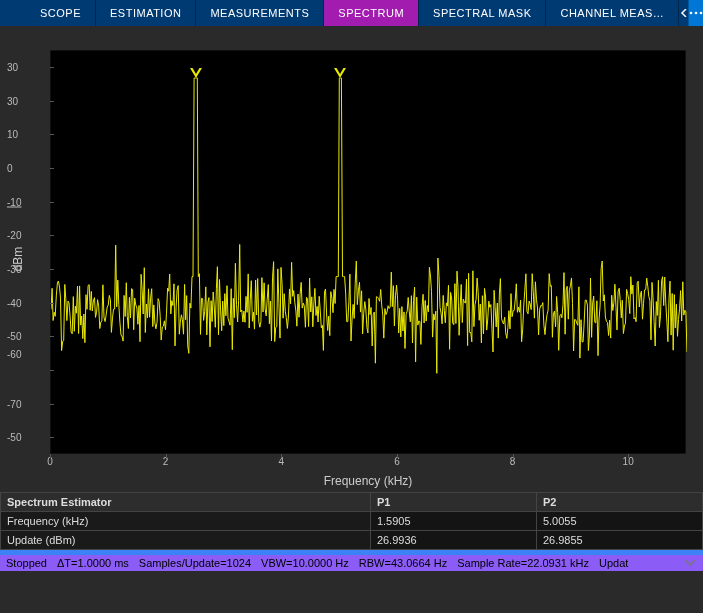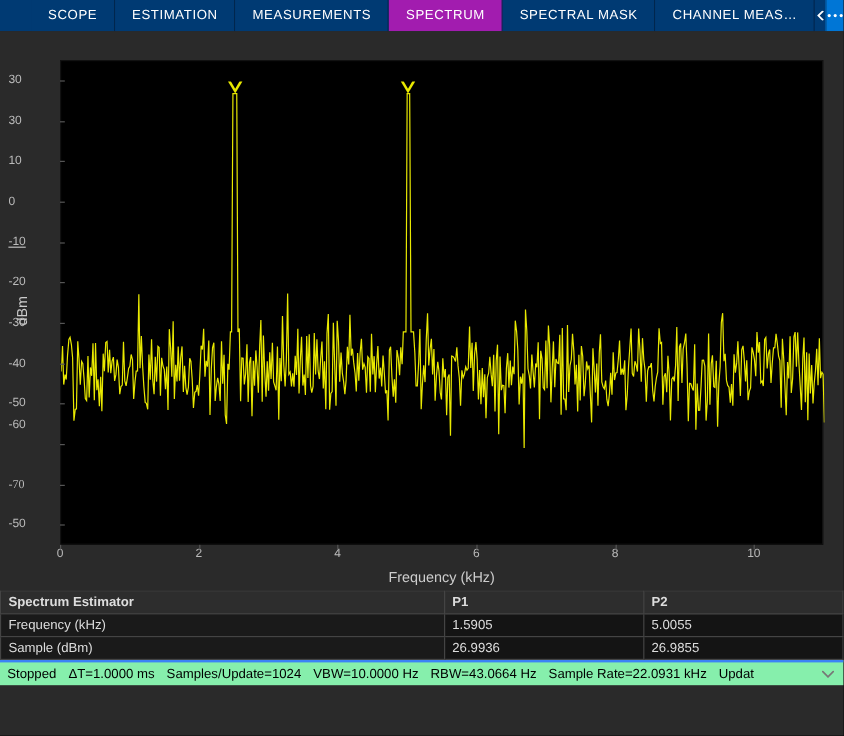--- a/index.html
+++ b/index.html
@@ -138,24 +138,24 @@
     background: #2d2d2d;
     font-weight: bold;
   }
   table.peaks td.rowhdr { background:#1a1a1a; }
 
   
   .status {
     display: flex;
     align-items: center;
     height: 21px;
-    background: #86efac;
+    background: #8b5cf6;
     color: #000;
     font-size: 11px;
-    border-top: 2px solid #3b82f6;
+    border-top: 5px solid #3b82f6;
     padding: 0 6px;
     gap: 10px;
     white-space: nowrap;
     overflow: hidden;
   }
   .status-drop {
     margin-left:auto;
     width:14px;height:14px;
     display:flex;align-items:center;justify-content:center;
     color:#666;
@@ -191,21 +191,21 @@
   <div class="xlabel">Frequency (kHz)</div>
   <div class="plot">
     <svg class="spectrum-line" id="spectrum-svg" width="636" height="404" viewBox="0 0 636 404" preserveAspectRatio="none">
         <path d="M0.0 258.5 L1.1 237.3 L2.1 269.5 L3.2 261.2 L4.2 265.3 L5.3 244.9 L6.4 231.9 L7.4 230.0 L8.5 236.1 L9.5 247.1 L10.6 299.6 L11.7 290.2 L12.7 289.7 L13.8 233.4 L14.8 247.5 L15.9 269.6 L17.0 250.1 L18.0 252.0 L19.1 265.2 L20.1 281.1 L21.2 282.8 L22.3 245.6 L23.3 280.3 L24.4 255.2 L25.4 262.2 L26.5 235.1 L27.6 282.5 L28.6 234.9 L29.7 274.1 L30.7 265.0 L31.8 287.6 L32.9 263.0 L33.9 291.7 L35.0 243.7 L36.0 258.3 L37.1 234.5 L38.2 233.6 L39.2 259.3 L40.3 240.4 L41.3 260.0 L42.4 249.9 L43.5 246.6 L44.5 266.4 L45.6 261.2 L46.6 248.7 L47.7 255.2 L48.8 277.5 L49.8 271.1 L50.9 269.9 L51.9 233.8 L53.0 266.4 L54.1 270.6 L55.1 264.1 L56.2 256.0 L57.2 254.2 L58.3 244.4 L59.4 248.7 L60.4 281.4 L61.5 267.1 L62.5 258.2 L63.6 258.1 L64.7 194.2 L65.7 255.8 L66.8 229.1 L67.8 253.4 L68.9 271.3 L70.0 284.3 L71.0 285.1 L72.1 290.1 L73.1 244.4 L74.2 265.5 L75.3 231.7 L76.3 265.6 L77.4 277.5 L78.4 246.4 L79.5 267.0 L80.6 237.6 L81.6 238.5 L82.7 278.7 L83.7 247.1 L84.8 254.0 L85.9 257.0 L86.9 273.3 L88.0 254.5 L89.0 290.7 L90.1 223.3 L91.2 239.5 L92.2 263.0 L93.3 216.7 L94.3 281.5 L95.4 253.0 L96.5 266.8 L97.5 237.8 L98.6 266.2 L99.6 247.2 L100.7 237.7 L101.8 275.6 L102.8 253.9 L103.9 272.0 L104.9 277.8 L106.0 271.6 L107.1 247.6 L108.1 250.2 L109.2 265.4 L110.2 289.0 L111.3 276.0 L112.4 275.1 L113.4 269.8 L114.5 278.8 L115.5 262.2 L116.6 237.1 L117.7 240.2 L118.7 223.0 L119.8 262.9 L120.8 249.7 L121.9 254.5 L123.0 232.8 L124.0 294.9 L125.1 256.2 L126.1 238.9 L127.2 234.6 L128.3 283.2 L129.3 271.3 L130.4 263.8 L131.4 268.7 L132.5 283.2 L133.6 233.4 L134.6 268.7 L135.7 244.6 L136.7 294.8 L137.8 302.3 L138.9 252.2 L139.9 257.1 L141.0 225.6 L142.0 225.6 L143.1 27.0 L144.2 27.0 L145.2 27.0 L146.3 27.0 L147.3 225.6 L148.4 222.7 L149.5 283.4 L150.5 247.3 L151.6 247.6 L152.6 269.4 L153.7 260.4 L154.8 235.9 L155.8 283.9 L156.9 251.1 L157.9 246.6 L159.0 295.8 L160.1 249.7 L161.1 270.5 L162.2 241.0 L163.2 254.2 L164.3 276.3 L165.4 237.4 L166.4 215.7 L167.5 283.8 L168.5 228.5 L169.6 259.2 L170.7 279.7 L171.7 250.1 L172.8 274.6 L173.8 242.6 L174.9 264.8 L176.0 234.7 L177.0 267.3 L178.1 270.8 L179.1 274.2 L180.2 237.7 L181.3 298.7 L182.3 247.3 L183.4 266.6 L184.4 212.3 L185.5 253.4 L186.6 271.0 L187.6 249.8 L188.7 193.5 L189.7 260.9 L190.8 259.0 L191.9 271.0 L192.9 260.1 L194.0 271.3 L195.0 245.4 L196.1 261.4 L197.2 222.9 L198.2 277.0 L199.3 248.2 L200.3 229.7 L201.4 270.3 L202.5 261.2 L203.5 278.1 L204.6 229.0 L205.6 264.0 L206.7 227.6 L207.8 270.5 L208.8 276.2 L209.9 271.0 L210.9 226.6 L212.0 261.0 L213.1 231.8 L214.1 257.9 L215.2 264.9 L216.2 248.2 L217.3 233.6 L218.4 272.7 L219.4 250.1 L220.5 290.0 L221.5 226.8 L222.6 210.7 L223.7 290.5 L224.7 276.8 L225.8 275.3 L226.8 217.9 L227.9 252.2 L229.0 287.1 L230.0 216.4 L231.1 233.3 L232.1 267.2 L233.2 242.7 L234.3 260.2 L235.3 266.6 L236.4 277.4 L237.4 266.0 L238.5 237.9 L239.6 252.8 L240.6 211.3 L241.7 245.4 L242.7 239.6 L243.8 251.4 L244.9 260.0 L245.9 275.2 L247.0 243.1 L248.0 266.2 L249.1 243.2 L250.2 231.4 L251.2 257.1 L252.3 252.1 L253.3 255.1 L254.4 276.3 L255.5 246.3 L256.5 247.7 L257.6 275.5 L258.6 227.1 L259.7 261.0 L260.8 245.8 L261.8 275.8 L262.9 252.0 L263.9 237.4 L265.0 264.5 L266.1 255.4 L267.1 271.0 L268.2 245.3 L269.2 258.8 L270.3 276.8 L271.4 274.3 L272.4 299.4 L273.5 240.8 L274.5 238.0 L275.6 263.0 L276.7 279.5 L277.7 265.1 L278.8 284.6 L279.8 240.7 L280.9 247.1 L282.0 261.7 L283.0 238.4 L284.1 252.5 L285.1 225.6 L286.2 225.6 L287.3 225.6 L288.3 27.0 L289.4 27.0 L290.4 27.0 L291.5 225.6 L292.6 225.6 L293.6 225.6 L294.7 242.9 L295.7 270.6 L296.8 270.6 L297.9 250.6 L298.9 223.2 L300.0 290.0 L301.0 269.2 L302.1 253.4 L303.2 267.4 L304.2 232.3 L305.3 210.1 L306.3 253.6 L307.4 239.8 L308.5 231.4 L309.5 261.1 L310.6 239.8 L311.6 282.9 L312.7 262.2 L313.8 250.6 L314.8 258.0 L315.9 276.3 L316.9 281.9 L318.0 247.5 L319.1 263.6 L320.1 256.5 L321.2 295.0 L322.2 263.6 L323.3 261.0 L324.4 312.2 L325.4 245.7 L326.5 246.1 L327.5 247.5 L328.6 250.3 L329.7 238.5 L330.7 253.9 L331.8 264.2 L332.8 287.1 L333.9 257.6 L335.0 263.6 L336.0 261.0 L337.1 254.7 L338.1 257.5 L339.2 255.9 L340.3 221.1 L341.3 255.7 L342.4 234.7 L343.4 274.9 L344.5 244.2 L345.6 234.1 L346.6 248.2 L347.7 281.9 L348.7 257.4 L349.8 285.9 L350.9 255.6 L351.9 280.0 L353.0 260.9 L354.0 297.5 L355.1 263.6 L356.2 260.0 L357.2 246.4 L358.3 261.0 L359.3 270.8 L360.4 244.7 L361.5 292.0 L362.5 249.6 L363.6 236.2 L364.6 310.9 L365.7 246.1 L366.8 274.1 L367.8 270.0 L368.9 270.4 L369.9 293.4 L371.0 256.1 L372.1 243.3 L373.1 272.0 L374.2 249.5 L375.2 270.1 L376.3 254.5 L377.4 260.8 L378.4 216.2 L379.5 225.1 L380.5 240.4 L381.6 286.1 L382.7 262.9 L383.7 268.8 L384.8 260.2 L385.8 322.3 L386.9 207.0 L388.0 224.6 L389.0 256.3 L390.1 262.2 L391.1 272.8 L392.2 244.4 L393.3 259.5 L394.3 271.8 L395.4 251.9 L396.4 255.1 L397.5 234.3 L398.6 298.3 L399.6 241.4 L400.7 248.0 L401.7 272.0 L402.8 273.7 L403.9 232.7 L404.9 272.5 L406.0 220.2 L407.0 236.5 L408.1 284.3 L409.2 255.6 L410.2 233.5 L411.3 271.6 L412.3 248.1 L413.4 251.4 L414.5 252.0 L415.5 228.0 L416.6 294.6 L417.6 222.4 L418.7 281.5 L419.8 281.5 L420.8 290.8 L421.9 219.8 L422.9 275.6 L424.0 253.7 L425.1 248.4 L426.1 227.1 L427.2 241.6 L428.2 269.3 L429.3 253.0 L430.4 291.9 L431.4 244.7 L432.5 282.8 L433.5 237.3 L434.6 246.0 L435.7 279.1 L436.7 269.0 L437.8 250.2 L438.8 256.3 L439.9 253.6 L441.0 278.5 L442.0 301.0 L443.1 239.3 L444.1 255.7 L445.2 276.0 L446.3 252.0 L447.3 287.1 L448.4 242.9 L449.4 227.6 L450.5 267.3 L451.6 271.4 L452.6 273.0 L453.7 266.2 L454.7 281.9 L455.8 287.4 L456.9 276.7 L457.9 259.7 L459.0 277.9 L460.0 242.6 L461.1 265.7 L462.2 259.8 L463.2 259.4 L464.3 248.0 L465.3 232.8 L466.4 261.3 L467.5 256.1 L468.5 261.2 L469.6 249.2 L470.6 290.8 L471.7 278.2 L472.8 254.0 L473.8 239.5 L474.9 222.8 L475.9 260.2 L477.0 262.8 L478.1 250.1 L479.1 252.9 L480.2 258.6 L481.2 222.7 L482.3 240.8 L483.4 267.2 L484.4 230.8 L485.5 248.8 L486.5 257.0 L487.6 283.8 L488.7 258.1 L489.7 254.6 L490.8 254.8 L491.8 251.6 L492.9 274.2 L494.0 283.6 L495.0 271.1 L496.1 263.4 L497.1 259.1 L498.2 222.6 L499.3 235.3 L500.3 234.4 L501.4 286.3 L502.4 263.0 L503.5 260.0 L504.6 275.8 L505.6 245.5 L506.7 261.4 L507.7 299.3 L508.8 264.9 L509.9 263.3 L510.9 266.8 L512.0 253.5 L513.0 221.6 L514.1 283.2 L515.2 238.1 L516.2 235.3 L517.3 268.2 L518.3 239.8 L519.4 234.8 L520.5 226.9 L521.5 252.4 L522.6 300.0 L523.6 268.4 L524.7 268.8 L525.8 272.3 L526.8 274.3 L527.9 235.8 L528.9 307.1 L530.0 268.7 L531.1 290.9 L532.1 290.8 L533.2 271.0 L534.2 249.2 L535.3 249.1 L536.4 254.1 L537.4 299.5 L538.5 282.1 L539.5 227.0 L540.6 286.3 L541.7 252.0 L542.7 245.1 L543.8 271.3 L544.8 271.9 L545.9 249.7 L547.0 304.6 L548.0 269.0 L549.1 254.7 L550.1 217.8 L551.2 210.0 L552.3 250.0 L553.3 243.8 L554.4 266.0 L555.4 270.2 L556.5 271.6 L557.6 284.5 L558.6 269.0 L559.7 287.1 L560.7 244.2 L561.8 259.5 L562.9 251.4 L563.9 233.3 L565.0 256.6 L566.0 278.9 L567.1 240.5 L568.2 237.2 L569.2 248.6 L570.3 266.8 L571.3 249.3 L572.4 282.5 L573.5 274.9 L574.5 272.2 L575.6 238.4 L576.6 242.4 L577.7 248.5 L578.8 262.6 L579.8 225.7 L580.9 243.0 L581.9 234.0 L583.0 268.0 L584.1 266.5 L585.1 270.7 L586.2 231.9 L587.2 230.2 L588.3 256.0 L589.4 243.7 L590.4 240.2 L591.5 268.2 L592.5 252.3 L593.6 238.9 L594.7 238.7 L595.7 227.1 L596.8 235.5 L597.8 245.5 L598.9 249.5 L600.0 288.8 L601.0 231.4 L602.1 248.0 L603.1 270.5 L604.2 295.0 L605.3 250.6 L606.3 264.4 L607.4 229.3 L608.4 276.5 L609.5 264.8 L610.6 229.7 L611.6 225.7 L612.7 254.6 L613.7 226.0 L614.8 252.1 L615.9 271.4 L616.9 290.7 L618.0 247.8 L619.0 230.2 L620.1 284.1 L621.2 242.5 L622.2 299.2 L623.3 243.6 L624.3 276.9 L625.4 253.2 L626.5 285.3 L627.5 268.5 L628.6 257.3 L629.6 239.6 L630.7 270.0 L631.8 230.8 L632.8 264.1 L633.9 259.2 L634.9 260.9 L636.0 301.0 " stroke="#e9e900" fill="none" stroke-width="1"></path>
       </svg>
   <div class="peak-marker" style="left: 144.702px; top: 26.9549px;"></div>
       <div class="peak-marker" style="left: 289.409px; top: 26.9822px;"></div>
     </div>
 <div class="ytick" style="top: 411.167px;">-50</div>
     <div class="tickmark-y" style="top: 411.167px;"></div>
-    <div class="ytick" style="top: 377.5px; font-family: Liberation Serif, serif;">-70</div>
+    <div class="ytick" style="top: 377.5px;">-70</div>
     <div class="tickmark-y" style="top: 377.5px;"></div>
     <div class="ytick" style="top: 328px;">-60</div>
     <div class="tickmark-y" style="top: 343.833px;"></div>
     <div class="ytick" style="top: 310.167px;">-50</div>
     <div class="tickmark-y" style="top: 310.167px;"></div>
     <div class="ytick" style="top: 276.5px;">-40</div>
     <div class="tickmark-y" style="top: 276.5px;"></div>
     <div class="ytick" style="top: 242.833px;">-30</div>
     <div class="tickmark-y" style="top: 242.833px;"></div>
     <div class="ytick" style="top: 209.167px;">-20</div>
@@ -243,21 +243,21 @@
         <th>P2</th>
       </tr>
     </thead>
     <tbody>
       <tr>
         <td class="rowhdr">Frequency (kHz)</td>
         <td>1.5905</td>
         <td>5.0055</td>
       </tr>
       <tr>
-        <td class="rowhdr">Sample (dBm)</td>
+        <td class="rowhdr">Update (dBm)</td>
         <td>26.9936</td>
         <td>26.9855</td>
       </tr>
     </tbody>
   </table>
 </div>
 
 <div class="status">
   <span>Stopped</span>
   <span>ΔT=1.0000 ms</span>

